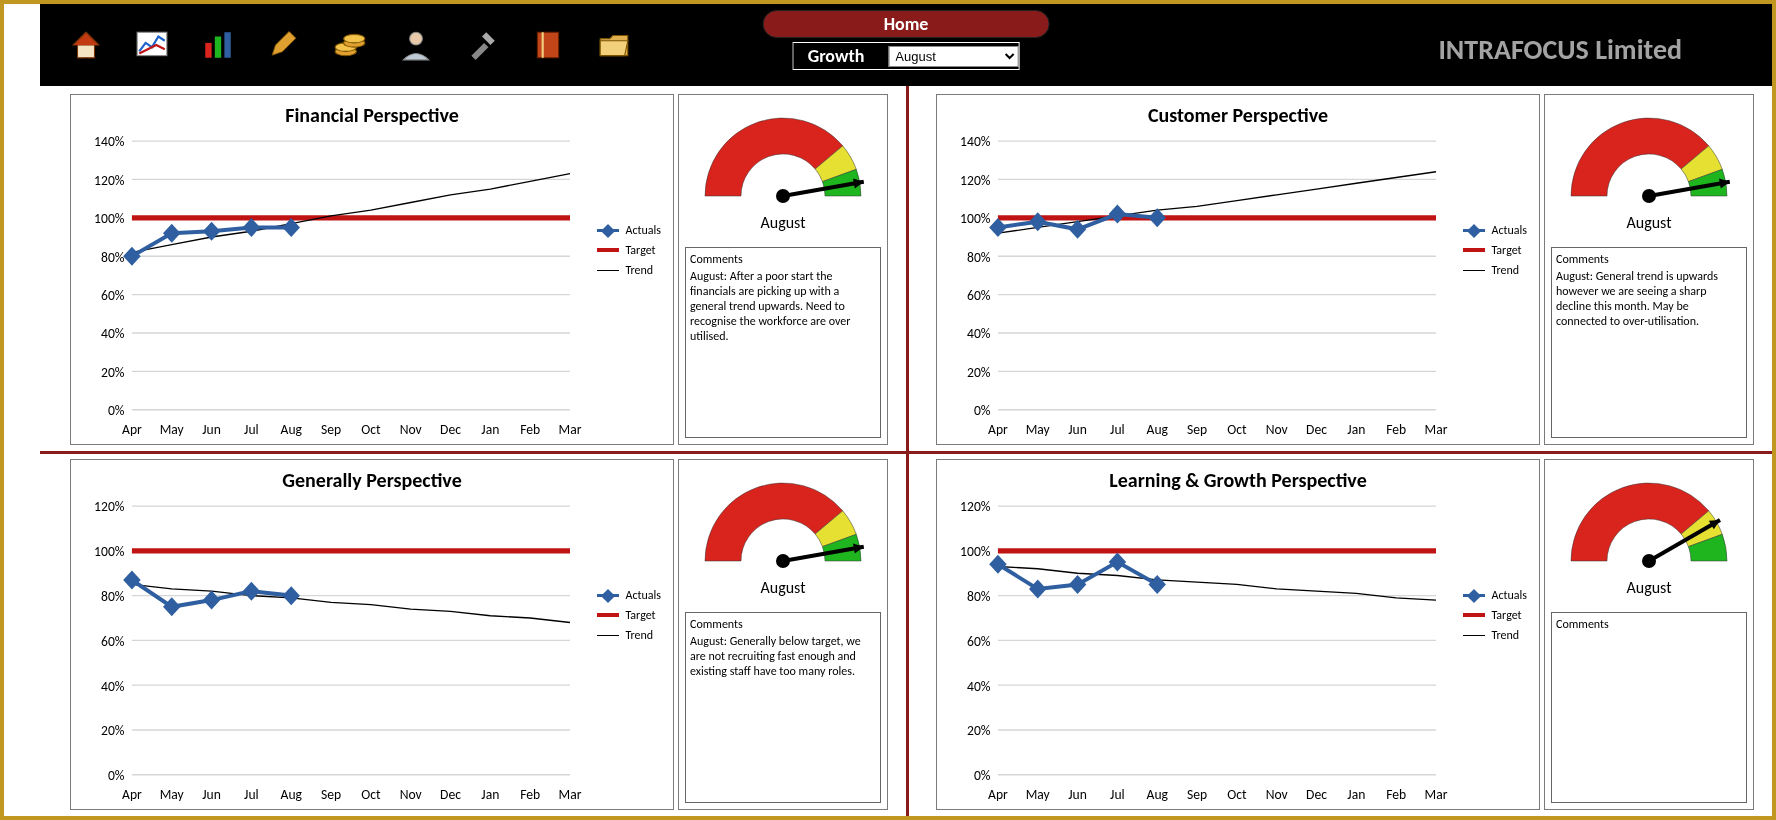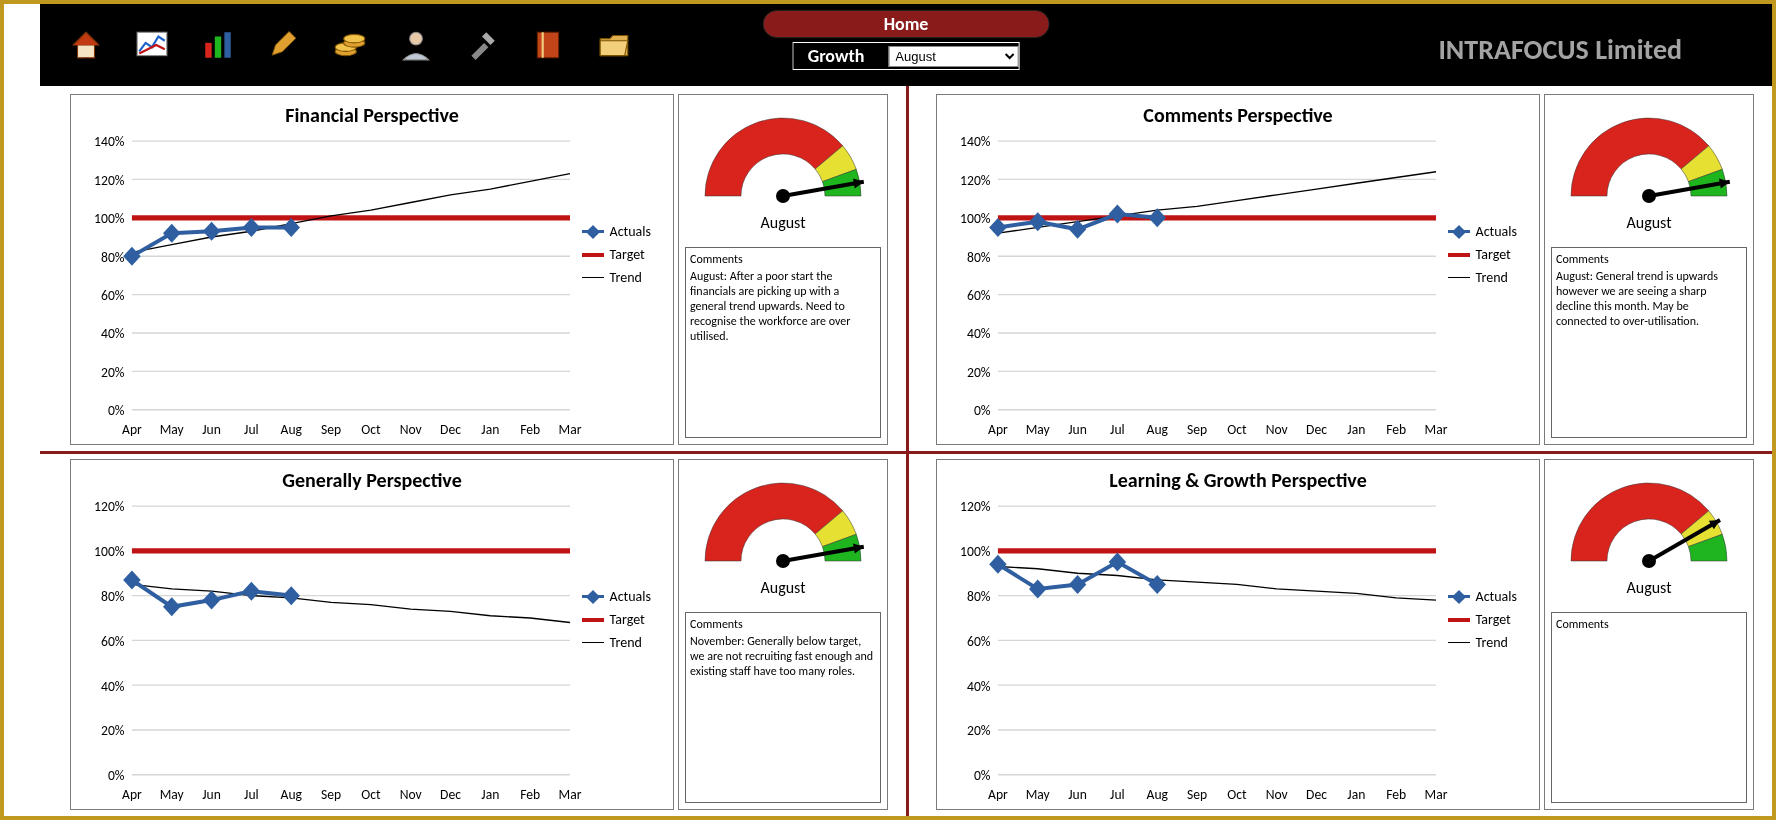--- a/index.html
+++ b/index.html
@@ -30,21 +30,21 @@
   .vline{position:absolute;top:0;bottom:0;left:50%;width:3px;background:var(--accent);}
   .quad{position:absolute;width:50%;height:50%;box-sizing:border-box;padding:8px 18px 6px 30px;display:flex;gap:4px}
   .q-tl{left:0;top:0}
   .q-tr{right:0;top:0}
   .q-bl{left:0;bottom:0}
   .q-br{right:0;bottom:0}
 
   .chart-panel{flex:1;border:1px solid var(--panel-border);padding:6px 4px 2px 4px;display:flex;flex-direction:column;min-width:0}
   .chart-title{text-align:center;font-weight:700;font-size:20px;margin:2px 0 6px}
   .chart-body{flex:1;position:relative}
-  .legend{position:absolute;right:18px;top:90px;font-size:14px}
+  .legend{position:absolute;right:8px;top:90px;font-size:12px}
   .legend-row{display:flex;align-items:center;gap:6px;margin-bottom:6px}
   .lmk{width:22px;height:0;border-top:3px solid #000;position:relative}
   .lmk.actuals{border-color:var(--marker)}
   .lmk.actuals::before{content:"";position:absolute;left:6px;top:-6px;width:10px;height:10px;background:var(--marker);transform:rotate(45deg)}
   .lmk.target{border-color:var(--accent-bright);border-top-width:4px}
   .lmk.trend{border-color:#000;border-top-width:1px}
 
   .side-panel{width:196px;border:1px solid var(--panel-border);padding:6px;display:flex;flex-direction:column;align-items:center}
   .gauge-wrap{width:170px;height:110px;position:relative}
   .gauge-label{font-size:16px;margin-top:2px}
@@ -207,21 +207,21 @@
         <div class="gauge-label">August</div>
         <div class="comments">
           <div class="comments-h">Comments</div>
           <div>August: After a poor start the financials are picking up with a general trend upwards.  Need to recognise the workforce are over utilised.</div>
         </div>
       </div>
     </div>
 
     <div class="quad q-tr">
       <div class="chart-panel">
-        <div class="chart-title">Comments Perspective</div>
+        <div class="chart-title">Customer Perspective</div>
         <div class="chart-body">
           <svg width="100%" height="100%" viewBox="0 0 480 230" preserveAspectRatio="none">
               <line x1="46" x2="400" y1="206" y2="206" stroke="#d6d6d6" stroke-width="1"></line>
               <text x="40" y="210" text-anchor="end" font-size="11" fill="#000">0%</text>
               <line x1="46" x2="400" y1="177.42857142857144" y2="177.42857142857144" stroke="#d6d6d6" stroke-width="1"></line>
               <text x="40" y="181.42857142857144" text-anchor="end" font-size="11" fill="#000">20%</text>
               <line x1="46" x2="400" y1="148.85714285714286" y2="148.85714285714286" stroke="#d6d6d6" stroke-width="1"></line>
               <text x="40" y="152.85714285714286" text-anchor="end" font-size="11" fill="#000">40%</text>
               <line x1="46" x2="400" y1="120.28571428571429" y2="120.28571428571429" stroke="#d6d6d6" stroke-width="1"></line>
               <text x="40" y="124.28571428571429" text-anchor="end" font-size="11" fill="#000">60%</text>
@@ -348,21 +348,21 @@
               <path d="M 7 94.99999999999999 A 78 78 0 0 1 144.75146656328027 44.86256644444994 L 117.17386661099707 68.00292039316535 A 42 42 0 0 0 43 95 Z" fill="var(--chart-red)" stroke="#333" stroke-width="0.5"></path>
               <path d="M 144.75146656328027 44.86256644444994 A 78 78 0 0 1 158.29602442130084 68.32242882059784 L 124.46709007300815 80.63515398032192 A 42 42 0 0 0 117.17386661099707 68.00292039316535 Z" fill="var(--chart-yellow)" stroke="#333" stroke-width="0.5"></path>
               <path d="M 158.29602442130084 68.32242882059784 A 78 78 0 0 1 163 95 L 127 95 A 42 42 0 0 0 124.46709007300815 80.63515398032192 Z" fill="var(--chart-green)" stroke="#333" stroke-width="0.5"></path>
               <line x1="85" y1="95" x2="165.75423574700108" y2="80.76084943131171" stroke="#000" stroke-width="4"></line>
               <path d="M 165.75423574700108 80.76084943131171 L 155.03791732854435 77.57329244291998 L 156.77439910521363 87.42136997304206 Z" fill="#000"></path>
               <circle cx="85" cy="95" r="7" fill="#000"></circle>
             </svg></div>
         <div class="gauge-label">August</div>
         <div class="comments">
           <div class="comments-h">Comments</div>
-          <div>November: Generally below target, we are not recruiting fast enough and existing staff have too many roles.</div>
+          <div>August: Generally below target, we are not recruiting fast enough and existing staff have too many roles.</div>
         </div>
       </div>
     </div>
 
     <div class="quad q-br">
       <div class="chart-panel">
         <div class="chart-title">Learning &amp; Growth Perspective</div>
         <div class="chart-body">
           <svg width="100%" height="100%" viewBox="0 0 480 230" preserveAspectRatio="none">
               <line x1="46" x2="400" y1="206" y2="206" stroke="#d6d6d6" stroke-width="1"></line>

